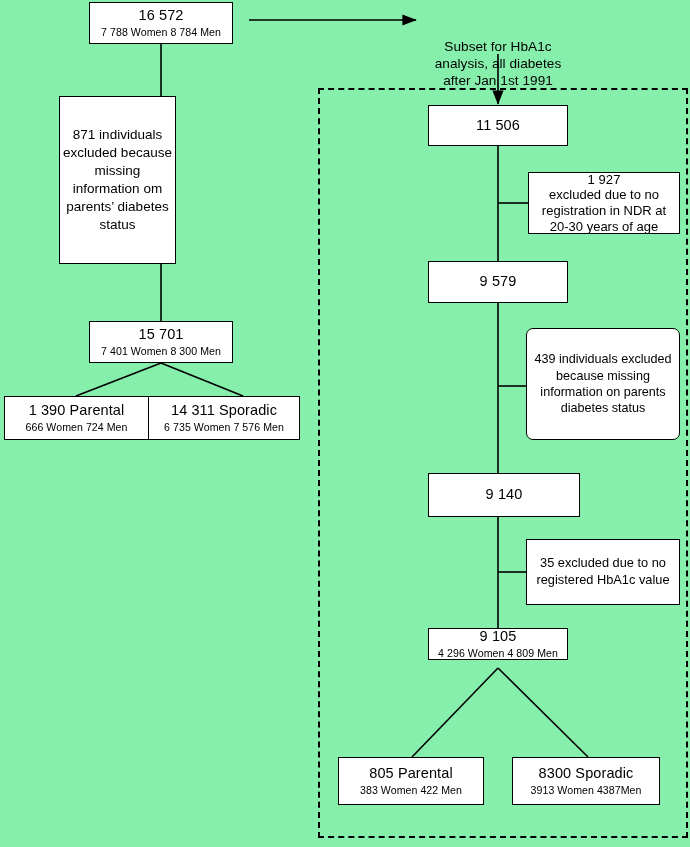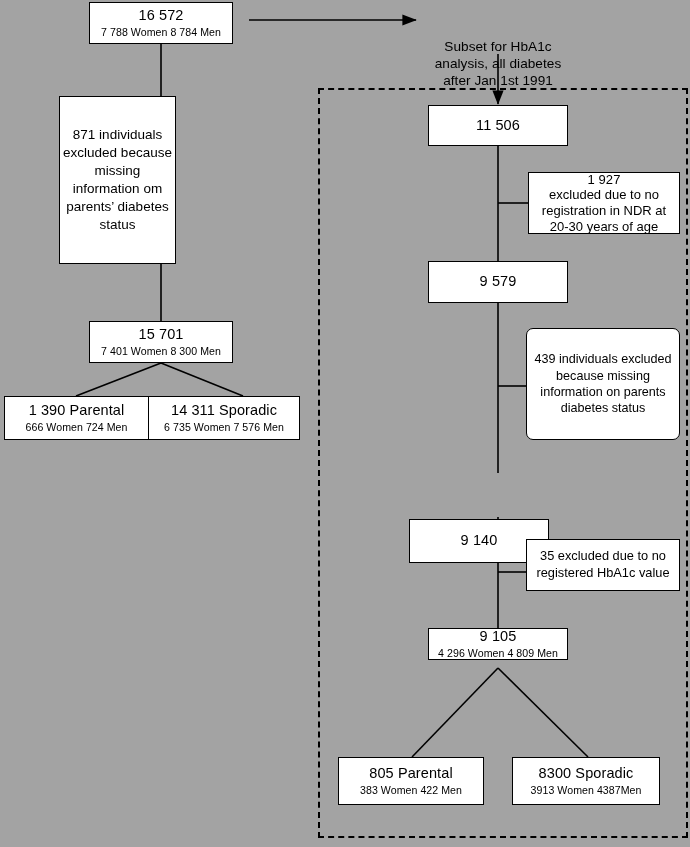--- a/index.html
+++ b/index.html
@@ -9,21 +9,21 @@
     background: #ffffff;
   }
   body {
     font-family: "Liberation Sans", sans-serif;
     color: #000000;
   }
   #canvas {
     position: relative;
     width: 690px;
     height: 847px;
-    background: #a3a3a3;
+    background: #86efac;
     overflow: hidden;
   }
   .box {
     position: absolute;
     box-sizing: border-box;
     border: 1.6px solid #000000;
     background: #ffffff;
     display: flex;
     flex-direction: column;
     align-items: center;
@@ -164,25 +164,25 @@
   </div>
 
   <div class="box" style="left:428px; top:261px; width:140px; height:42px;">
     <div class="main-label">9 579</div>
   </div>
 
   <div class="box body-label-sm" style="left:526px; top:328px; width:154px; height:112px;">
     <div style="font-size:12.6px; line-height:1.3;">439 individuals excluded because missing information on parents diabetes status</div>
   </div>
 
-  <div class="box" style="left:409px; top:473px; width:140px; height:44px;margin-top:46px;">
+  <div class="box" style="left:428px; top:473px; width:152px; height:44px;">
     <div class="main-label">9 140</div>
   </div>
 
-  <div class="box" style="left:526px; top:539px; width:154px; height:52px;">
+  <div class="box" style="left:526px; top:539px; width:154px; height:66px;">
     <div style="font-size:12.8px; line-height:1.3;">35 excluded due to no registered HbA1c value</div>
   </div>
 
   <div class="box" style="left:428px; top:628px; width:140px; height:32px;">
     <div class="main-label">9 105</div>
     <div class="sub-label">4 296 Women  4 809 Men</div>
   </div>
 
   <div class="box" style="left:338px; top:757px; width:146px; height:48px;">
     <div class="main-label">805 Parental</div>

